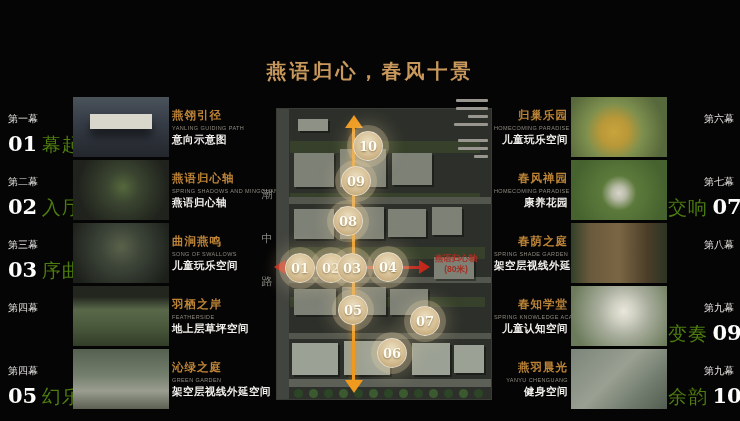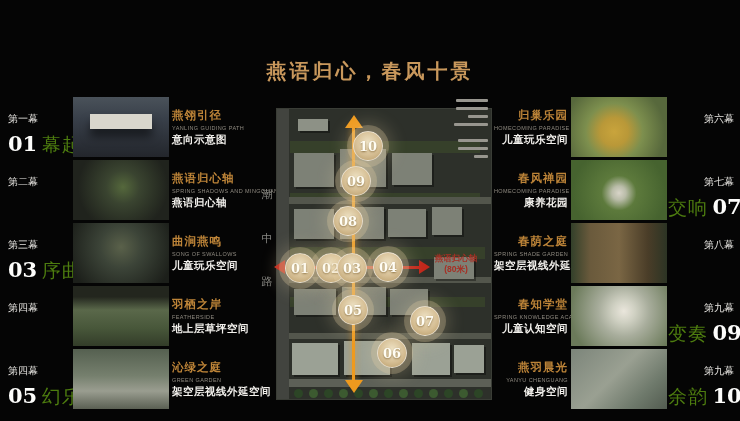--- a/index.html
+++ b/index.html
@@ -90,20 +90,21 @@
     <div class="caption">
       <div class="feat">燕翎引径</div>
       <div class="en">YANLING GUIDING PATH</div>
       <div class="space">意向示意图</div>
     </div>
   </div>
 
   <div class="row left" style="top:160px">
     <div class="actblock">
       <div class="act">第二幕</div>
+      <div class="numname"><span class="num">02</span> <span class="nm">入厅</span></div>
     </div>
     <div class="photo ph2"></div>
     <div class="caption">
       <div class="feat">燕语归心轴</div>
       <div class="en">SPRING SHADOWS AND MINGQUAN</div>
       <div class="space">燕语归心轴</div>
     </div>
   </div>
 
   <div class="row left" style="top:223px">

